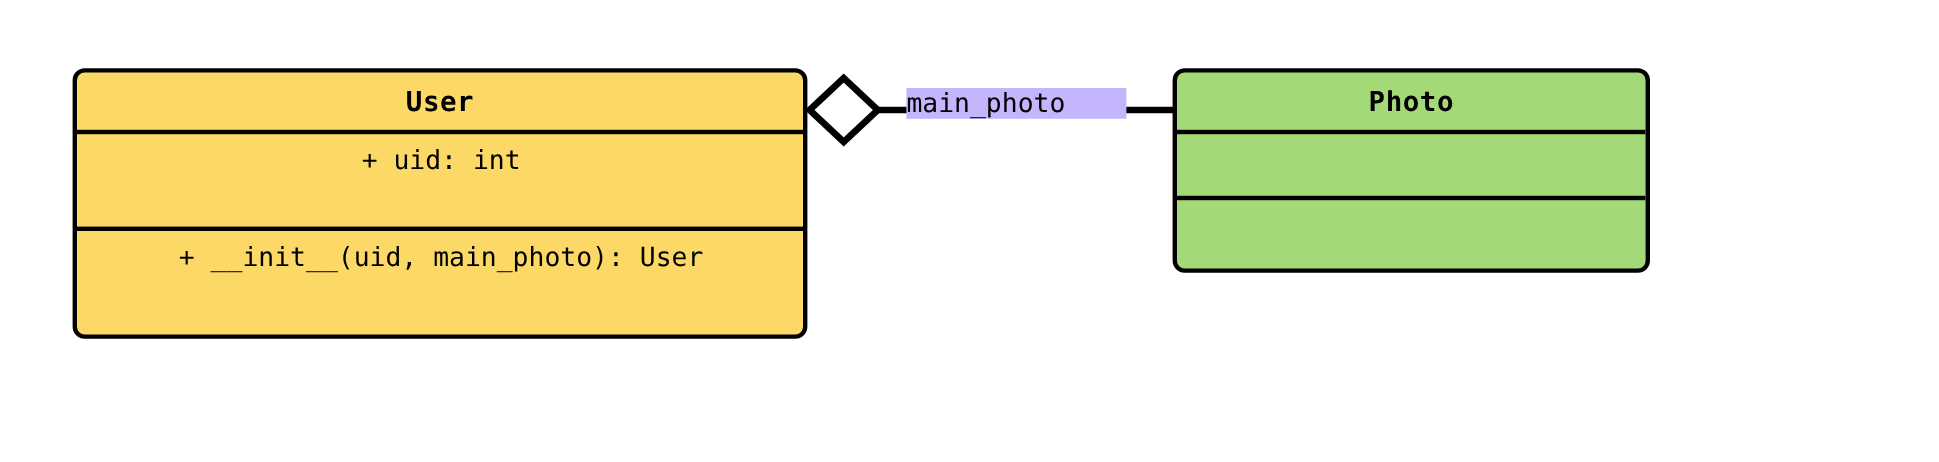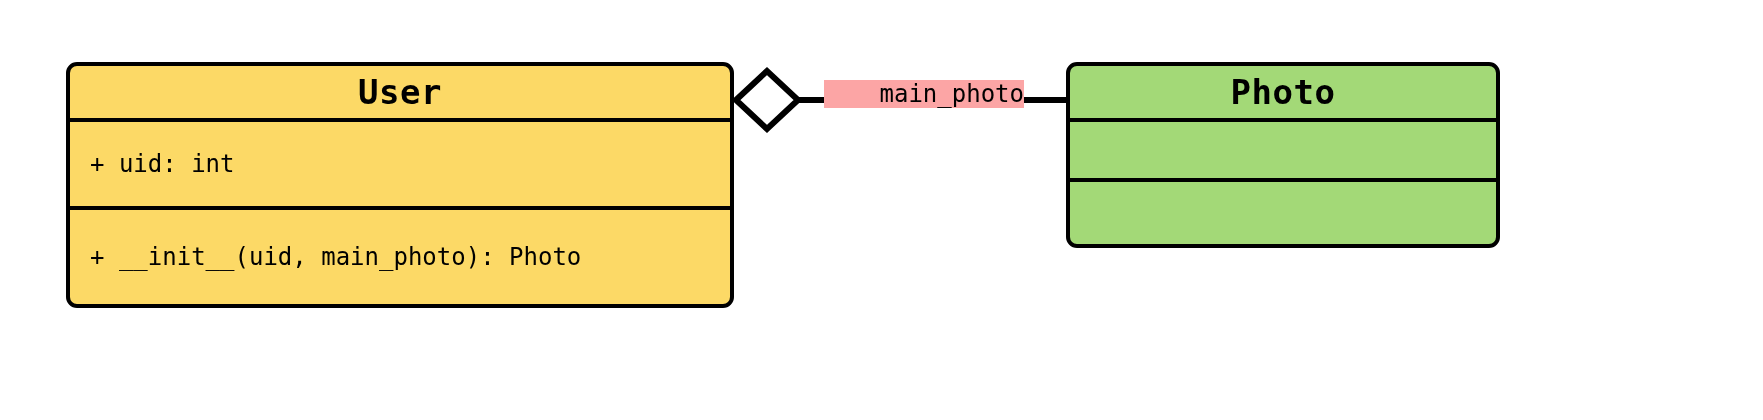--- a/index.html
+++ b/index.html
@@ -38,29 +38,29 @@
   }
   .uml-compartment:last-child {
     border-bottom: none;
   }
 
   .uml-name {
     display: flex;
     align-items: center;
     justify-content: center;
     font-weight: bold;
-    font-size: 34px;
+    font-size: 25px;
     letter-spacing: 0.5px;
     color: #000000;
   }
 
   .uml-members {
     padding: 9px 18px 9px 20px;
     display: flex;
-    flex-direction: column;
+    flex-direction: row;
     justify-content: center;
   }
 
   .uml-member {
     font-size: 24px;
     line-height: 30px;
     color: #000000;
     white-space: pre;
   }
   .uml-member .type-ref {
@@ -99,42 +99,42 @@
     width: 345px;
     height: 80px;
     pointer-events: none;
   }
 
   #association-label {
     position: absolute;
     left: 824px;
     top: 80px;
     width: 200px;
-    text-align: right;
+    text-align: left;
     font-size: 24px;
     line-height: 28px;
     color: #000000;
-    background: #fca5a5;
+    background: #c4b5fd;
     white-space: pre;
   }
 </style>
 </head>
 <body style="background: rgb(255, 255, 255);">
 
 <div id="diagram-canvas">
 
   <div class="uml-class" id="class-user" style="background: rgb(252, 217, 102); border-color: rgb(0, 0, 0);">
     <div class="uml-compartment uml-name">
       <span>User</span>
     </div>
     <div class="uml-compartment uml-members attrs">
       <div class="uml-member">+ uid: int</div>
     </div>
     <div class="uml-compartment uml-members ops">
-      <div class="uml-member">+ __init__(uid, main_photo): Photo</div>
+      <div class="uml-member">+ __init__(uid, main_photo): User</div>
     </div>
   </div>
 
   <svg id="aggregation-connector" viewBox="0 0 345 80">
 
     <polygon points="6,40 37,11 68,40 37,69" fill="#ffffff" stroke="#000000" stroke-width="6" stroke-linejoin="miter"></polygon>
 
     <line x1="68" y1="40" x2="104" y2="40" stroke="#000000" stroke-width="6"></line>
 
     <line x1="250" y1="40" x2="339" y2="40" stroke="#000000" stroke-width="6"></line>

